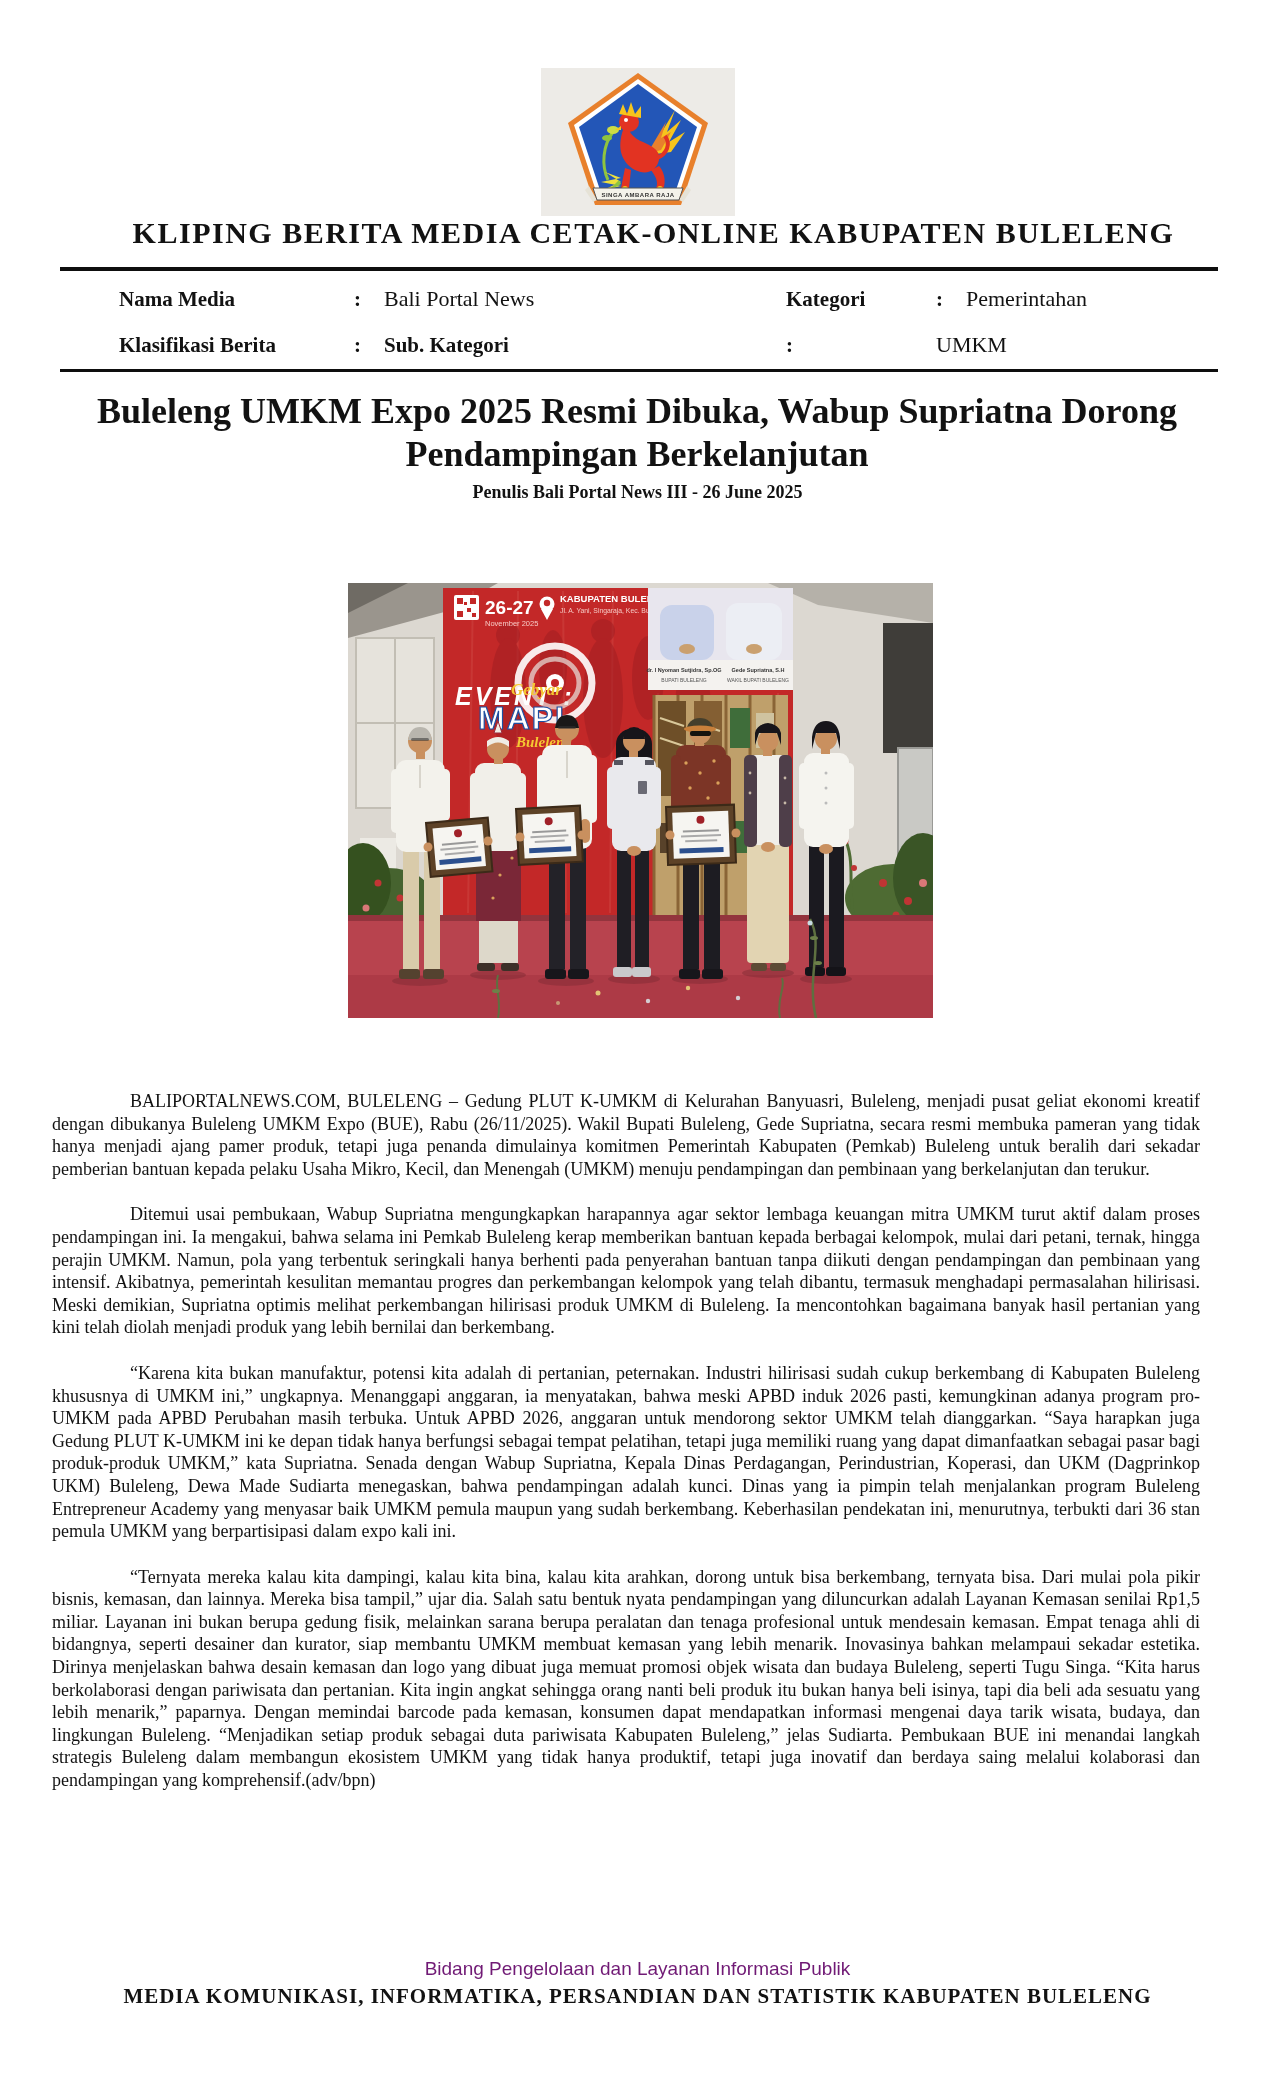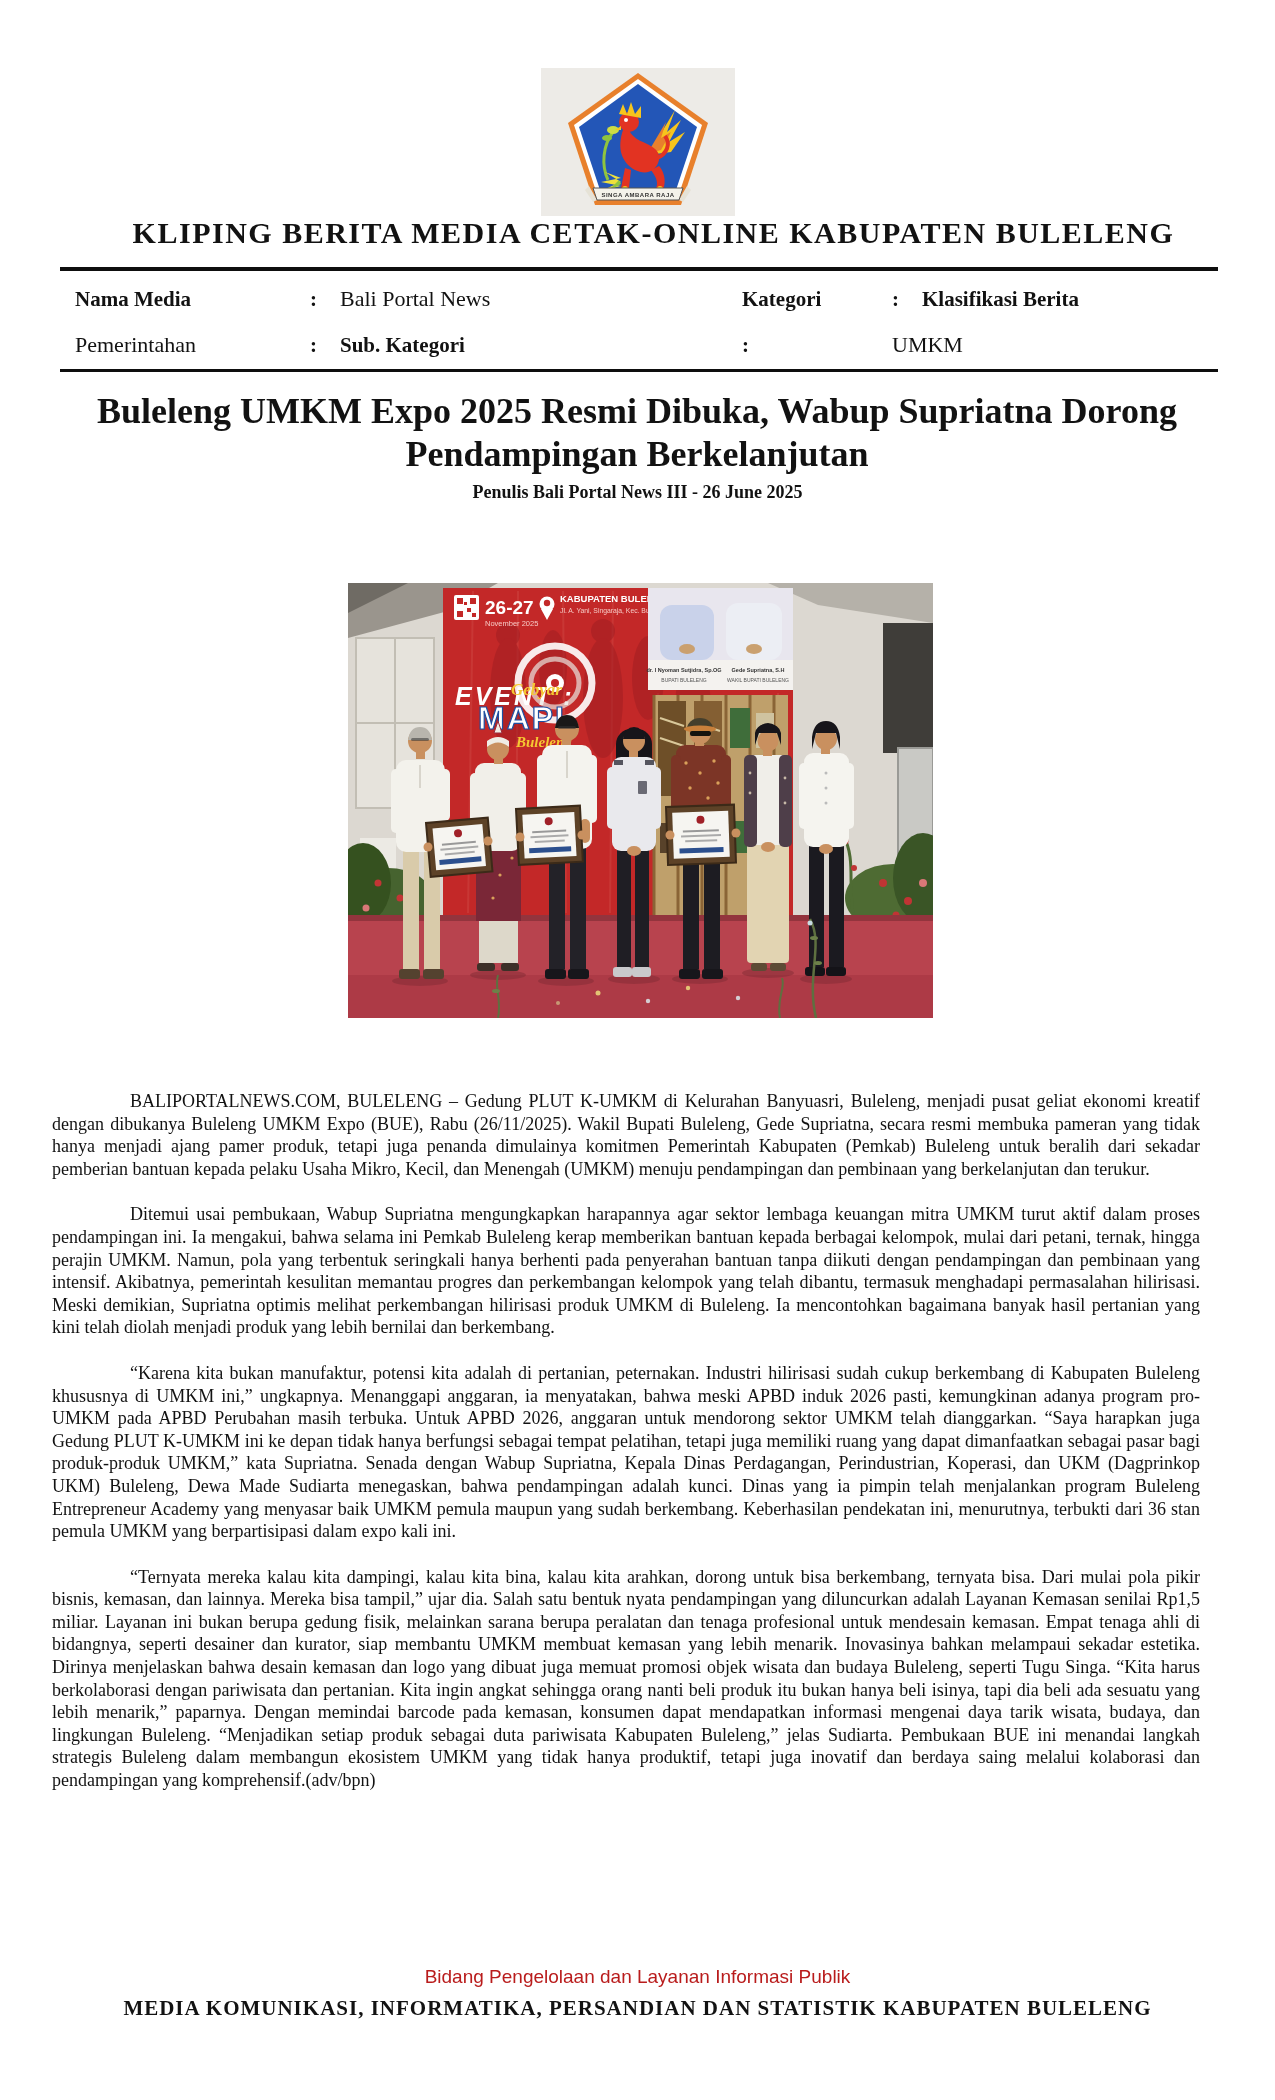--- a/index.html
+++ b/index.html
@@ -11,21 +11,21 @@
   .logo-bg{display:inline-block;background:#edebe7;padding:2px 22px;}
   .header-title{position:absolute;top:216px;left:0;width:100%;text-align:center;
         font-size:30px;font-weight:bold;letter-spacing:1.5px;margin:0;white-space:nowrap;padding-left:16px;}
 
   .rule-thick{position:absolute;top:267px;left:60px;right:57px;border-top:4px solid #0e0e0e;}
   .rule-thin{position:absolute;top:369px;left:60px;right:57px;border-top:3px solid #0e0e0e;}
 
   
   .meta{position:absolute;top:276px;left:60px;right:57px;padding-left:15px;
         display:grid;grid-template-columns:235px 30px 402px 150px 30px auto;font-size:21px;}
-  .meta .cell{height:46px;display:flex;align-items:center;}
+  .meta .cell{height:46px;display:flex;align-items:center;margin-left:44px;}
   .meta .label{font-weight:bold;}
   .meta .value{font-size:22px;}
 
   
   .article-title{position:absolute;top:390px;left:77px;width:1120px;margin:0;
         text-align:center;font-size:36px;font-weight:bold;line-height:1.2;}
   .byline{position:absolute;top:482px;left:0;width:100%;text-align:center;
         font-weight:bold;font-size:18px;}
 
   
@@ -33,21 +33,21 @@
   .photo svg{display:block;}
 
   
   .article-body{position:absolute;top:1090px;left:52px;width:1148px;
         font-size:18px;line-height:22.6px;text-align:justify;}
   .article-body p{margin:0 0 23px 0;text-indent:78px;}
   .article-url{font-weight:bold;text-indent:0;margin-top:24px;word-break:break-all;}
 
   
   .footer{position:absolute;top:1958px;left:0;width:100%;text-align:center;}
-  .footer-line1{margin:8px;font-family:"Liberation Sans",sans-serif;font-size:19px;color:#b91c1c;}
+  .footer-line1{margin:0;font-family:"Liberation Sans",sans-serif;font-size:19px;color:#701a75;}
   .footer-line2{margin:4px 0 0 0;font-size:21px;font-weight:bold;letter-spacing:1px;}
 
   text{font-family:"Liberation Sans",sans-serif;}
   .serif-t{font-family:"Liberation Serif",serif;}
 </style>
 </head>
 <body>
 
 <div class="page">
 
@@ -89,23 +89,23 @@
   <h1 class="header-title">KLIPING BERITA MEDIA CETAK-ONLINE KABUPATEN BULELENG</h1>
 
   <div class="rule-thick"></div>
 
   <div class="meta">
     <div class="cell label">Nama Media</div>
     <div class="cell label">:</div>
     <div class="cell value">Bali Portal News</div>
     <div class="cell label">Kategori</div>
     <div class="cell label">:</div>
+    <div class="cell value">Pemerintahan</div>
+
     <div class="cell label">Klasifikasi Berita</div>
-
-    <div class="cell value">Pemerintahan</div>
     <div class="cell label">:</div>
     <div class="cell label">Sub. Kategori</div>
     <div class="cell label">:</div>
     <div class="cell value">UMKM</div>
   </div>
 
   <div class="rule-thin"></div>
 
   <h2 class="article-title">Buleleng UMKM Expo 2025 Resmi Dibuka, Wabup Supriatna Dorong Pendampingan Berkelanjutan</h2>
   <div class="byline">Penulis Bali Portal News III - 26 June 2025</div>

